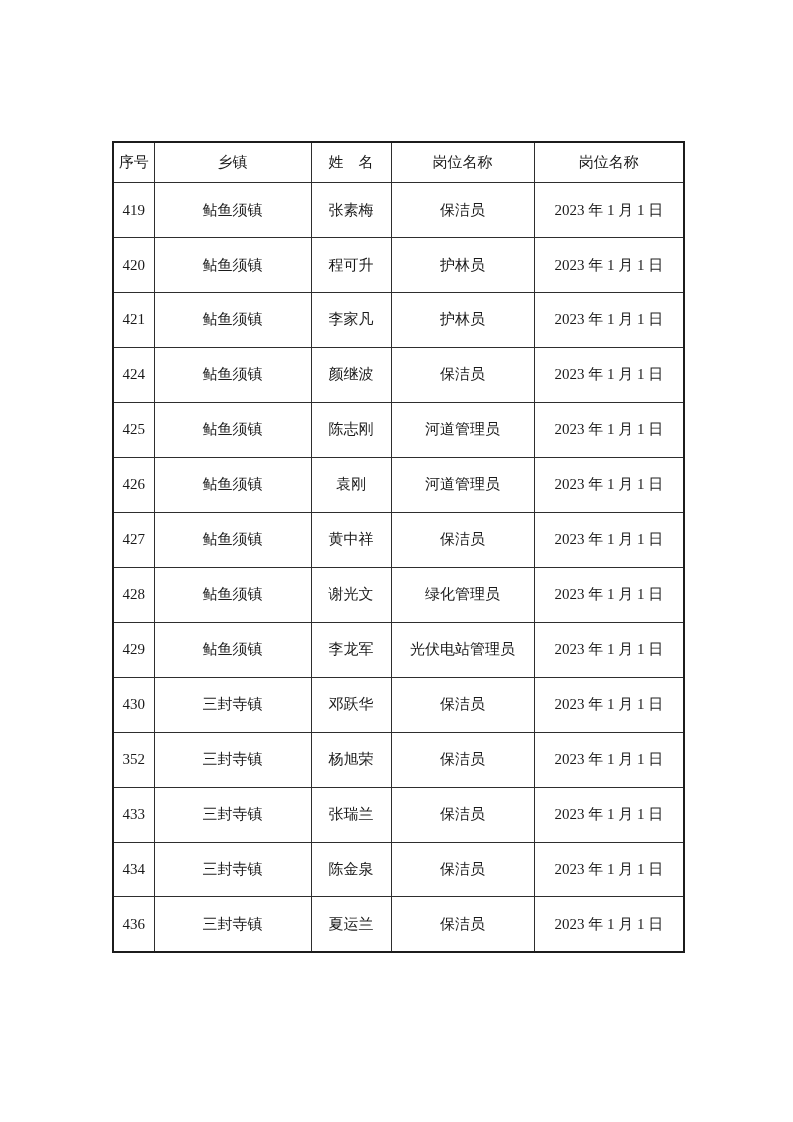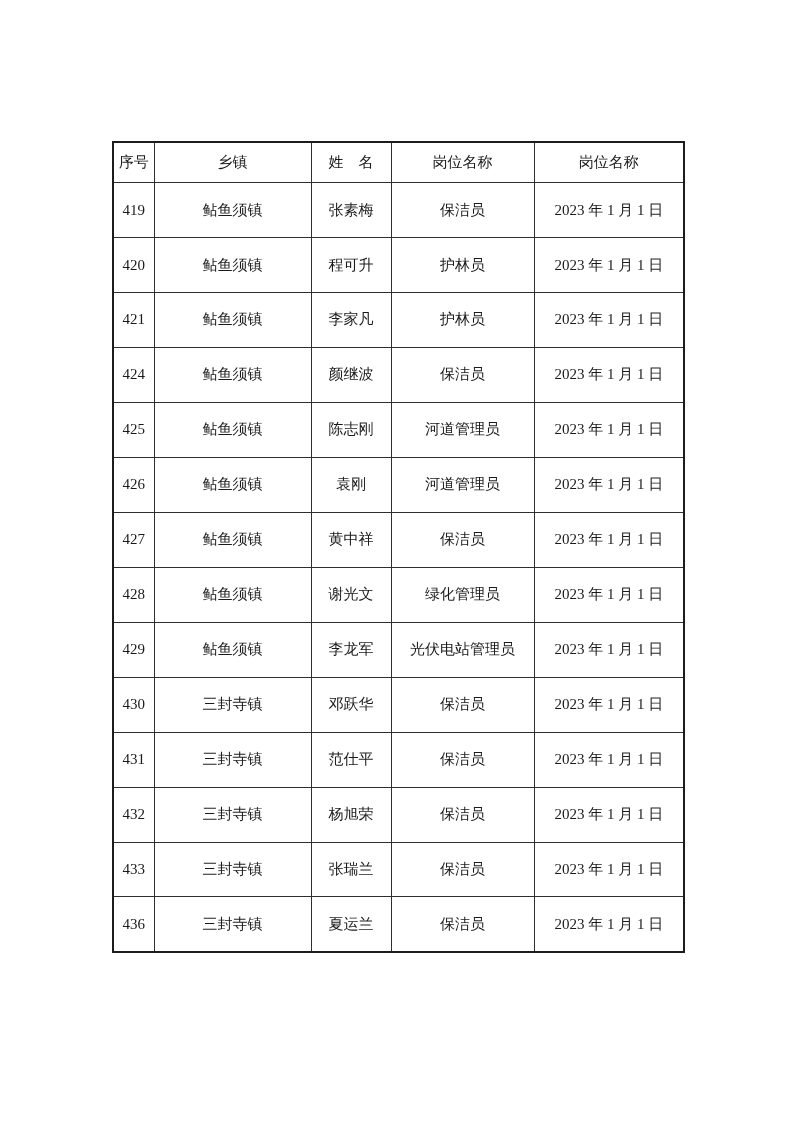--- a/index.html
+++ b/index.html
@@ -134,37 +134,37 @@
           <td>2023 年 1 月 1 日</td>
         </tr>
         <tr>
           <td>430</td>
           <td>三封寺镇</td>
           <td>邓跃华</td>
           <td>保洁员</td>
           <td>2023 年 1 月 1 日</td>
         </tr>
         <tr>
-          <td>431</td>
-          <td>三封寺镇</td>
-          <td>范仕平</td>
-          <td>保洁员</td>
-          <td>2023 年 1 月 1 日</td>
-        </tr>
-        <tr>
-          <td>432</td>
+          <td>352</td>
           <td>三封寺镇</td>
           <td>杨旭荣</td>
           <td>保洁员</td>
           <td>2023 年 1 月 1 日</td>
         </tr>
         <tr>
           <td>433</td>
           <td>三封寺镇</td>
           <td>张瑞兰</td>
+          <td>保洁员</td>
+          <td>2023 年 1 月 1 日</td>
+        </tr>
+        <tr>
+          <td>434</td>
+          <td>三封寺镇</td>
+          <td>陈金泉</td>
           <td>保洁员</td>
           <td>2023 年 1 月 1 日</td>
         </tr>
         <tr>
           <td>436</td>
           <td>三封寺镇</td>
           <td>夏运兰</td>
           <td>保洁员</td>
           <td>2023 年 1 月 1 日</td>
         </tr>

